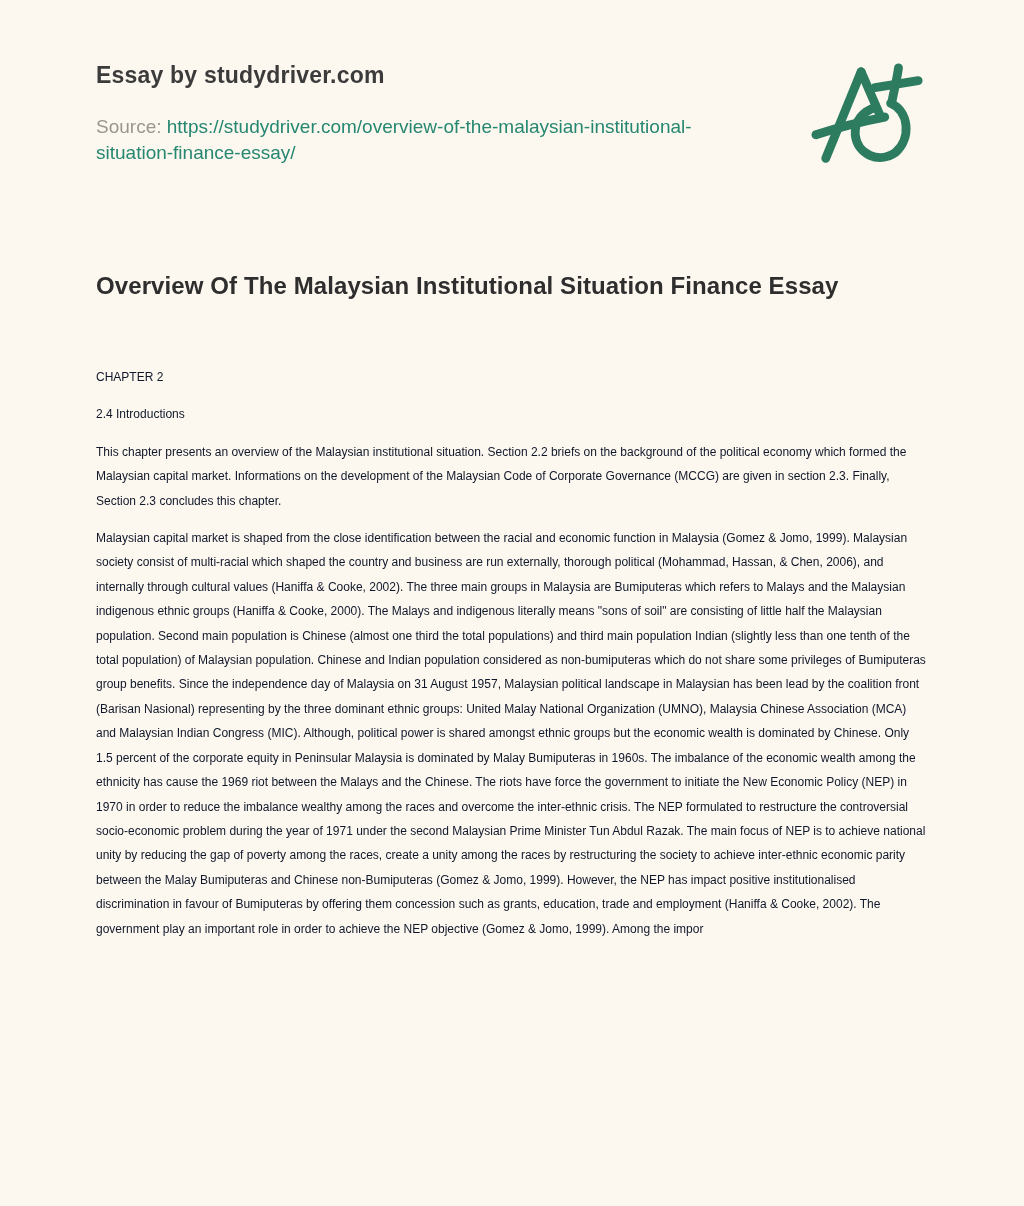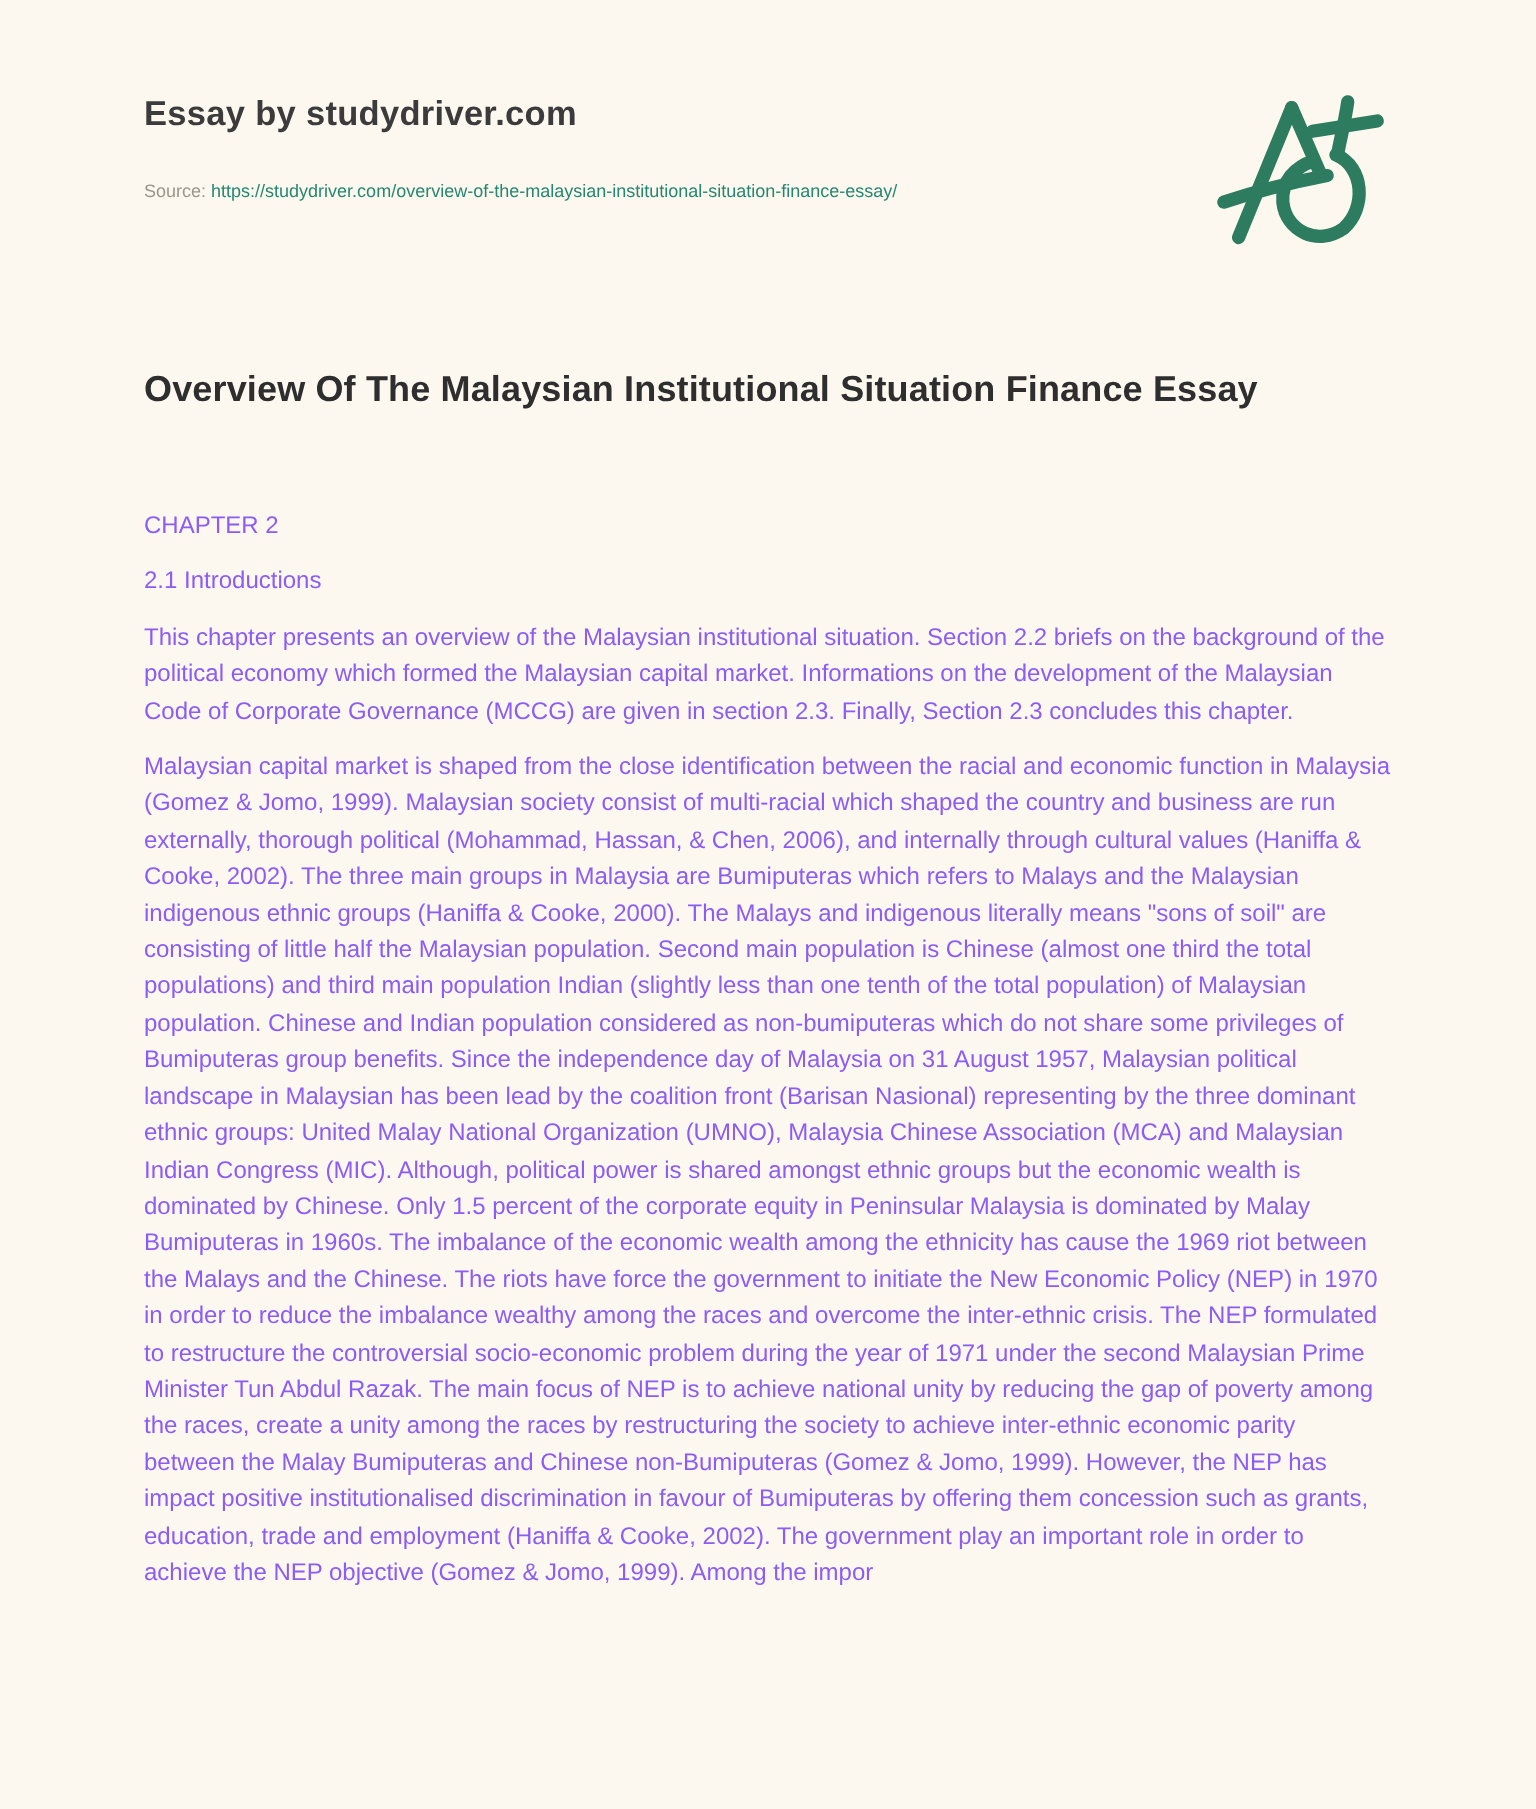--- a/index.html
+++ b/index.html
@@ -22,21 +22,21 @@
   .header { position: relative; }
   .byline {
     font-size: 23px;
     font-weight: 700;
     color: #3b3b3b;
     letter-spacing: 0.2px;
   }
   .source {
     margin-top: 25px;
     max-width: 625px;
-    font-size: 12px;
+    font-size: 19px;
     line-height: 26px;
   }
   .source-label { color: #9b958c; }
   .source-link {
     color: #268771;
     text-decoration: none;
     overflow-wrap: break-word;
   }
   .logo {
     position: absolute;
@@ -50,23 +50,23 @@
     margin-top: 100px;
     font-size: 24px;
     line-height: 39px;
     font-weight: 700;
     color: #2e2e2e;
     max-width: 860px;
     letter-spacing: 0.1px;
   }
   .article-body { margin-top: 60px; }
   .section-heading, .paragraph {
-    font-size: 16px;
+    font-size: 12px;
     line-height: 24.4px;
-    color: #8b5cf6;
+    color: #0f172a;
     max-width: 836px;
     margin-bottom: 13px;
     margin-top: 13px;
   }
   .article-body > :first-child { margin-top: 0; }
 </style>
 </head>
 <body>
 
 <div class="page">
@@ -92,18 +92,18 @@
       <path d="M90,8 C88,22 85,33 83,44"></path>
 
       <path d="M66,28 L110,21"></path>
     </svg>
   </div>
 
   <h1 class="title">Overview Of The Malaysian Institutional Situation Finance Essay</h1>
 
   <div class="article-body">
     <p class="section-heading">CHAPTER 2</p>
-    <p class="section-heading">2.1 Introductions</p>
+    <p class="section-heading">2.4 Introductions</p>
     <p class="paragraph">This chapter presents an overview of the Malaysian institutional situation. Section 2.2 briefs on the background of the political economy which formed the Malaysian capital market. Informations on the development of the Malaysian Code of Corporate Governance (MCCG) are given in section 2.3. Finally, Section 2.3 concludes this chapter.</p>
     <p class="paragraph">Malaysian capital market is shaped from the close identification between the racial and economic function in Malaysia (Gomez &amp; Jomo, 1999). Malaysian society consist of multi-racial which shaped the country and business are run externally, thorough political (Mohammad, Hassan, &amp; Chen, 2006), and internally through cultural values (Haniffa &amp; Cooke, 2002). The three main groups in Malaysia are Bumiputeras which refers to Malays and the Malaysian indigenous ethnic groups (Haniffa &amp; Cooke, 2000). The Malays and indigenous literally means "sons of soil" are consisting of little half the Malaysian population. Second main population is Chinese (almost one third the total populations) and third main population Indian (slightly less than one tenth of the total population) of Malaysian population. Chinese and Indian population considered as non-bumiputeras which do not share some privileges of Bumiputeras group benefits. Since the independence day of Malaysia on 31 August 1957, Malaysian political landscape in Malaysian has been lead by the coalition front (Barisan Nasional) representing by the three dominant ethnic groups: United Malay National Organization (UMNO), Malaysia Chinese Association (MCA) and Malaysian Indian Congress (MIC). Although, political power is shared amongst ethnic groups but the economic wealth is dominated by Chinese. Only 1.5 percent of the corporate equity in Peninsular Malaysia is dominated by Malay Bumiputeras in 1960s. The imbalance of the economic wealth among the ethnicity has cause the 1969 riot between the Malays and the Chinese. The riots have force the government to initiate the New Economic Policy (NEP) in 1970 in order to reduce the imbalance wealthy among the races and overcome the inter-ethnic crisis. The NEP formulated to restructure the controversial socio-economic problem during the year of 1971 under the second Malaysian Prime Minister Tun Abdul Razak. The main focus of NEP is to achieve national unity by reducing the gap of poverty among the races, create a unity among the races by restructuring the society to achieve inter-ethnic economic parity between the Malay Bumiputeras and Chinese non-Bumiputeras (Gomez &amp; Jomo, 1999). However, the NEP has impact positive institutionalised discrimination in favour of Bumiputeras by offering them concession such as grants, education, trade and employment (Haniffa &amp; Cooke, 2002). The government play an important role in order to achieve the NEP objective (Gomez &amp; Jomo, 1999). Among the impor</p>
   </div>
 
 </div>
 
 </body></html>

